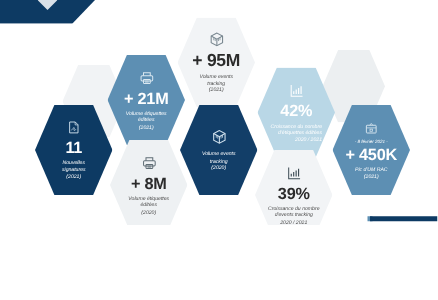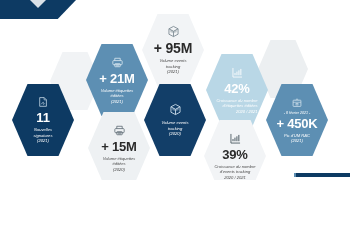--- a/index.html
+++ b/index.html
@@ -124,21 +124,21 @@
       </svg>
     </span>
     <span class="big" style="font-size:13px;">42%</span>
     <span class="cap">
       <span>Croissance du nombre</span><br>
       <span>d'étiquettes éditées</span><br>
       <span>2020 / 2021</span>
     </span>
   </div>
 
-  <div class="hex v-navy" style="left:12px;top:84px;width:62px;height:72px;">
+  <div class="hex v-navy" style="left:28px;top:84px;width:62px;height:72px;">
     <span class="icon">
       <svg width="12" height="12" viewBox="0 0 24 24" fill="none" stroke="#cfe0ec" stroke-width="1.5">
         <path d="M5.4 3.2h9l4.4 4.4v13H5.4V3.2Z"></path>
         <path d="M14.2 3.2v4.6h4.6" stroke-width="1.2"></path>
         <path d="M8.2 16.6c2-2.6 3.6-4.8 4.6-4.2.9.6-1.4 3.6-.3 4.2.9.5 2.4-1 3.3-2" stroke-width="1.2"></path>
       </svg>
     </span>
     <span class="big" style="font-size:13px;">11</span>
     <span class="cap">
       <span>Nouvelles</span><br>
@@ -181,21 +181,21 @@
 
   <div class="hex v-white2" style="left:88px;top:112px;width:62px;height:72px;">
     <span class="icon">
       <svg width="13" height="13" viewBox="0 0 24 24" fill="none" stroke="#5f6d75" stroke-width="1.5">
         <path d="M7 8.5V4.2h10v4.3"></path>
         <rect x="3.4" y="8.5" width="17.2" height="7.6" rx="1.6"></rect>
         <rect x="7" y="14.2" width="10" height="5.6" rx="0.8"></rect>
         <path d="M9.3 16.4h5.4M9.3 18.1h5.4" stroke-width="1"></path>
       </svg>
     </span>
-    <span class="big" style="font-size:13px;">+ 15M</span>
+    <span class="big" style="font-size:13px;">+ 8M</span>
     <span class="cap">
       <span>Volume étiquettes</span><br>
       <span>éditées</span><br>
       <span>(2020)</span>
     </span>
   </div>
 
   <div class="hex v-white" style="left:204px;top:120px;width:62px;height:72px;">
     <span class="icon">
       <svg width="13" height="13" viewBox="0 0 24 24" fill="none" stroke="#3d4c55" stroke-width="1.5">

